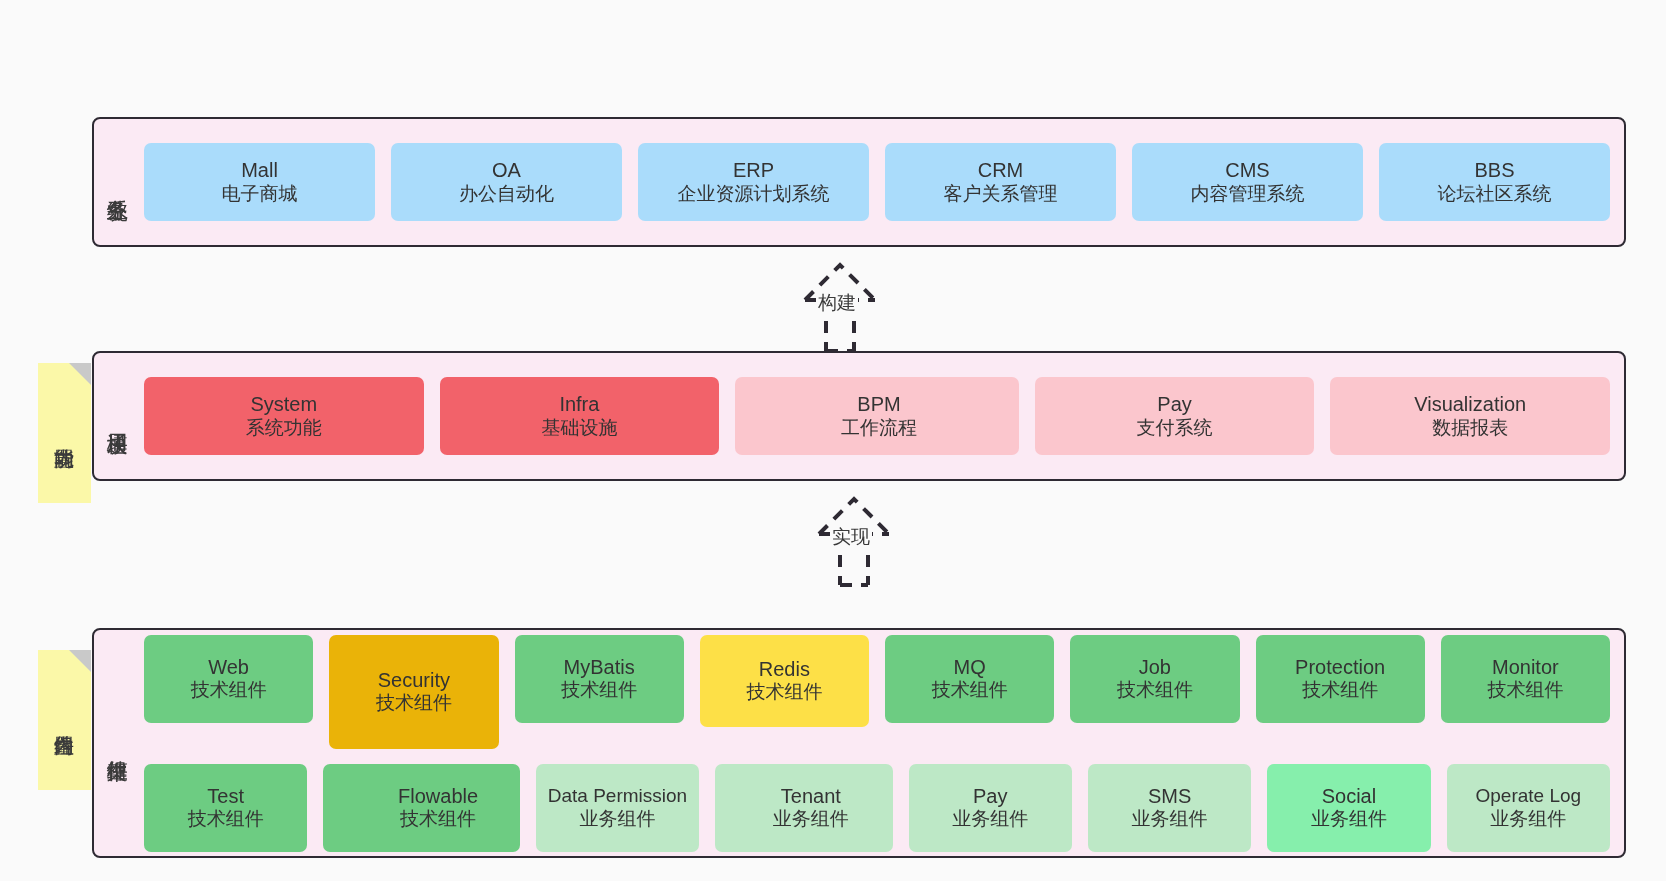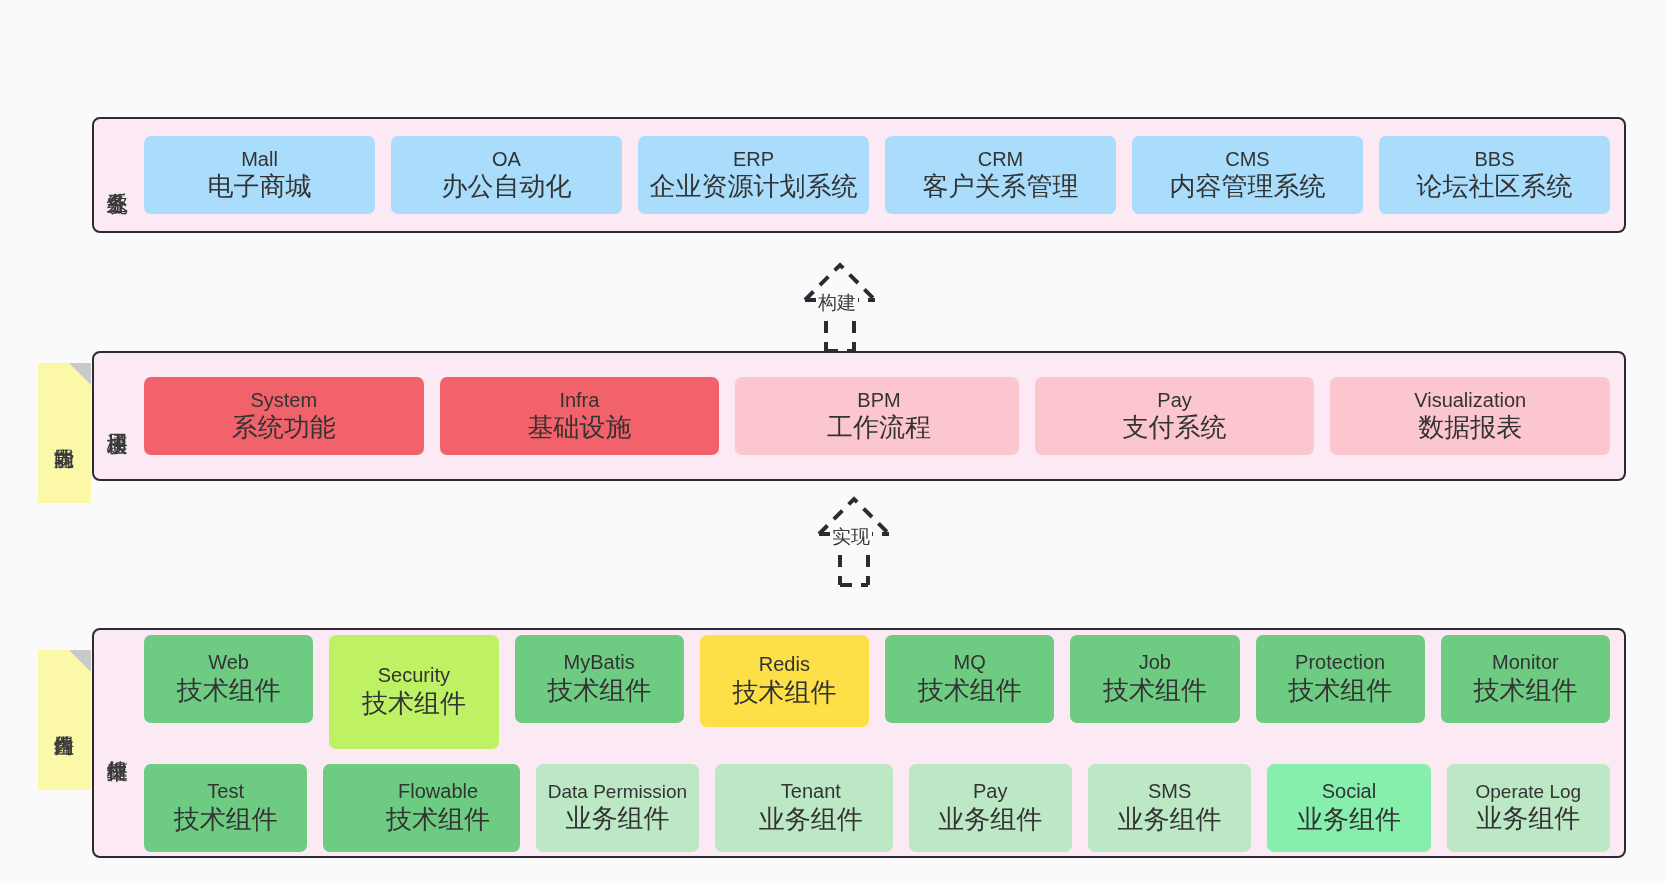--- a/index.html
+++ b/index.html
@@ -71,21 +71,21 @@
     flex-direction: column;
     align-items: center;
     justify-content: center;
     text-align: center;
     color: #333333;
     box-sizing: border-box;
     padding: 4px 6px;
     line-height: 1.18;
   }
   .card .t1 { font-size: 20px; }
-  .card .t2 { font-size: 26px; }
+  .card .t2 { font-size: 19px; }
   .card.multi .t1 { font-size: 19px; }
 
   .c-blue        { background: #aadcfb; }
   .c-red         { background: #f2626a; }
   .c-pink        { background: #fbc6cd; }
   .c-green       { background: #6dcc82; }
   .c-green-light { background: #bde8c6; }
 
   
   .note {
@@ -125,21 +125,21 @@
     background: #fafafa;
     padding: 0 2px;
     white-space: nowrap;
   }
 </style>
 </head>
 <body>
 
 <div id="canvas">
 
-  <div class="layer" id="layer-0" style="left:92px; top:117px; width:1534px; height:116px;">
+  <div class="layer" id="layer-0" style="left:92px; top:117px; width:1534px; height:130px;">
     <div class="layer-title">业务系统</div>
     <div class="layer-body">
       <div class="row" id="row-0-0">
           <div class="card c-blue" style="background: rgb(170, 220, 251); height: 78px;">
             <div class="t1">Mall</div>
             <div class="t2">电子商城</div>
           </div>
           <div class="card c-blue" style="background: rgb(170, 220, 251); height: 78px;">
             <div class="t1">OA</div>
             <div class="t2">办公自动化</div>
@@ -223,21 +223,21 @@
   </div>
 
   <div class="layer" id="layer-2" style="left:92px; top:628px; width:1534px; height:230px;">
     <div class="layer-title">框架组件</div>
     <div class="layer-body">
       <div class="row" id="row-2-0">
           <div class="card c-green" style="background: rgb(109, 204, 130); height: 88px;">
             <div class="t1">Web</div>
             <div class="t2">技术组件</div>
           </div>
-          <div class="card c-green" style="background: #bef264; height: 114px;">
+          <div class="card c-green" style="background: #eab308; height: 114px;">
             <div class="t1">Security</div>
             <div class="t2">技术组件</div>
           </div>
           <div class="card c-green" style="background: rgb(109, 204, 130); height: 88px;">
             <div class="t1">MyBatis</div>
             <div class="t2">技术组件</div>
           </div>
           <div class="card c-green" style="background: #fde047; height: 92px; text-align: right;">
             <div class="t1">Redis</div>
             <div class="t2">技术组件</div>

